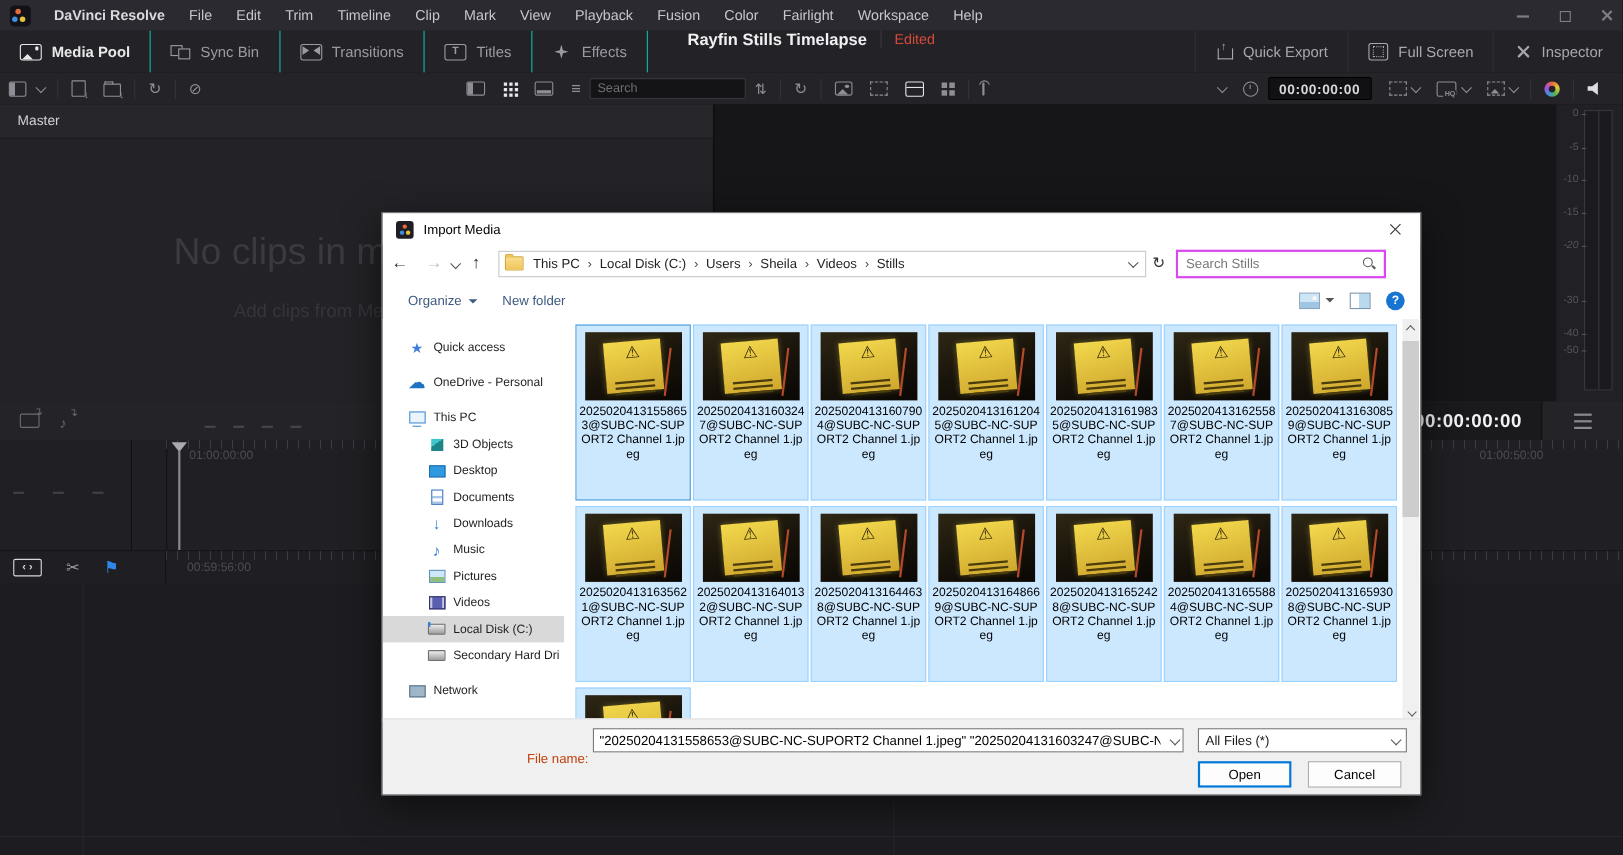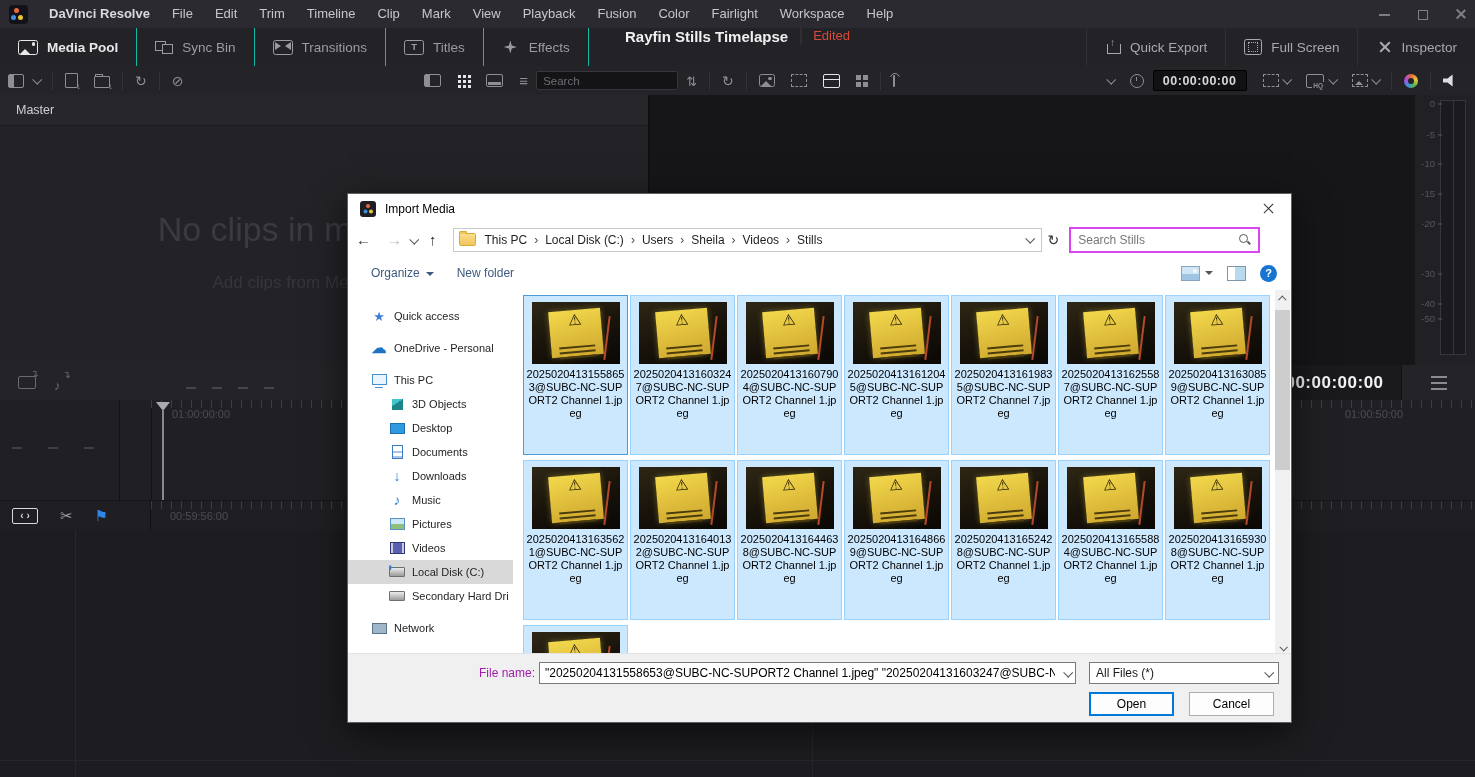--- a/index.html
+++ b/index.html
@@ -232,21 +232,21 @@
   .file-label{margin-top:4px;width:99px;font-size:11px;line-height:13px;text-align:center;color:#000;word-break:break-all}
   
   #dlg-scroll{position:absolute;right:1px;top:96px;width:15px;height:366px;background:#f0f0f0}
   .sb-btn{position:absolute;left:0;width:15px;height:17px;display:flex;align-items:center;justify-content:center;color:#5f5f5f}
   .sb-up{top:0}.sb-down{bottom:0}
   .sb-btn .chev{width:5px;height:5px;border-width:1.4px}
   .chev.up{transform:rotate(-135deg) translateY(-1px)}
   #sb-thumb{position:absolute;left:0;top:20px;width:15px;height:160px;background:#cdcdcd}
   
   #dlg-bot{position:absolute;left:0;bottom:0;right:0;height:68px;background:#f0f0f0;border-top:1px solid #e2e2e2}
-  #fn-label{position:absolute;left:131px;top:12px;font-size:12px;color:#a21caf}
+  #fn-label{position:absolute;left:131px;top:29px;font-size:12px;color:#c2410c}
   #fn-combo{position:absolute;left:191px;top:8px;width:537px;height:22px;background:#fff;border:1px solid #7a7a7a;box-sizing:border-box;display:flex;align-items:center;overflow:hidden}
   #fn-combo .val{font-size:12px;color:#000;padding-left:5px;white-space:nowrap;overflow:hidden;width:510px}
   #fn-combo .dd{position:absolute;right:4px;color:#555}
   #ft-combo{position:absolute;left:741px;top:8px;width:190px;height:22px;background:#fff;border:1px solid #7a7a7a;box-sizing:border-box;display:flex;align-items:center}
   #ft-combo .val{font-size:12px;padding-left:6px}
   #ft-combo .dd{position:absolute;right:6px;color:#555}
   .dlg-btn{position:absolute;top:38px;height:24px;width:85px;background:#fdfdfd;border:1px solid #adadad;box-sizing:border-box;
      font-size:12px;display:flex;align-items:center;justify-content:center;color:#000}
   #btn-open{left:741px;border:2px solid #0078d7}
   #btn-cancel{left:841px}
@@ -618,21 +618,21 @@
       <div class="wire"></div>
     </div>
     <div class="file-label">20250204131612045@SUBC-NC-SUPORT2 Channel 1.jpeg</div>
   </div>
 
   <div class="file-item">
     <div class="thumb">
       <div class="sticker"></div>
       <div class="wire"></div>
     </div>
-    <div class="file-label">20250204131619835@SUBC-NC-SUPORT2 Channel 7.jpeg</div>
+    <div class="file-label">20250204131619835@SUBC-NC-SUPORT2 Channel 1.jpeg</div>
   </div>
 
   <div class="file-item">
     <div class="thumb">
       <div class="sticker"></div>
       <div class="wire"></div>
     </div>
     <div class="file-label">20250204131625587@SUBC-NC-SUPORT2 Channel 1.jpeg</div>
   </div>
 

